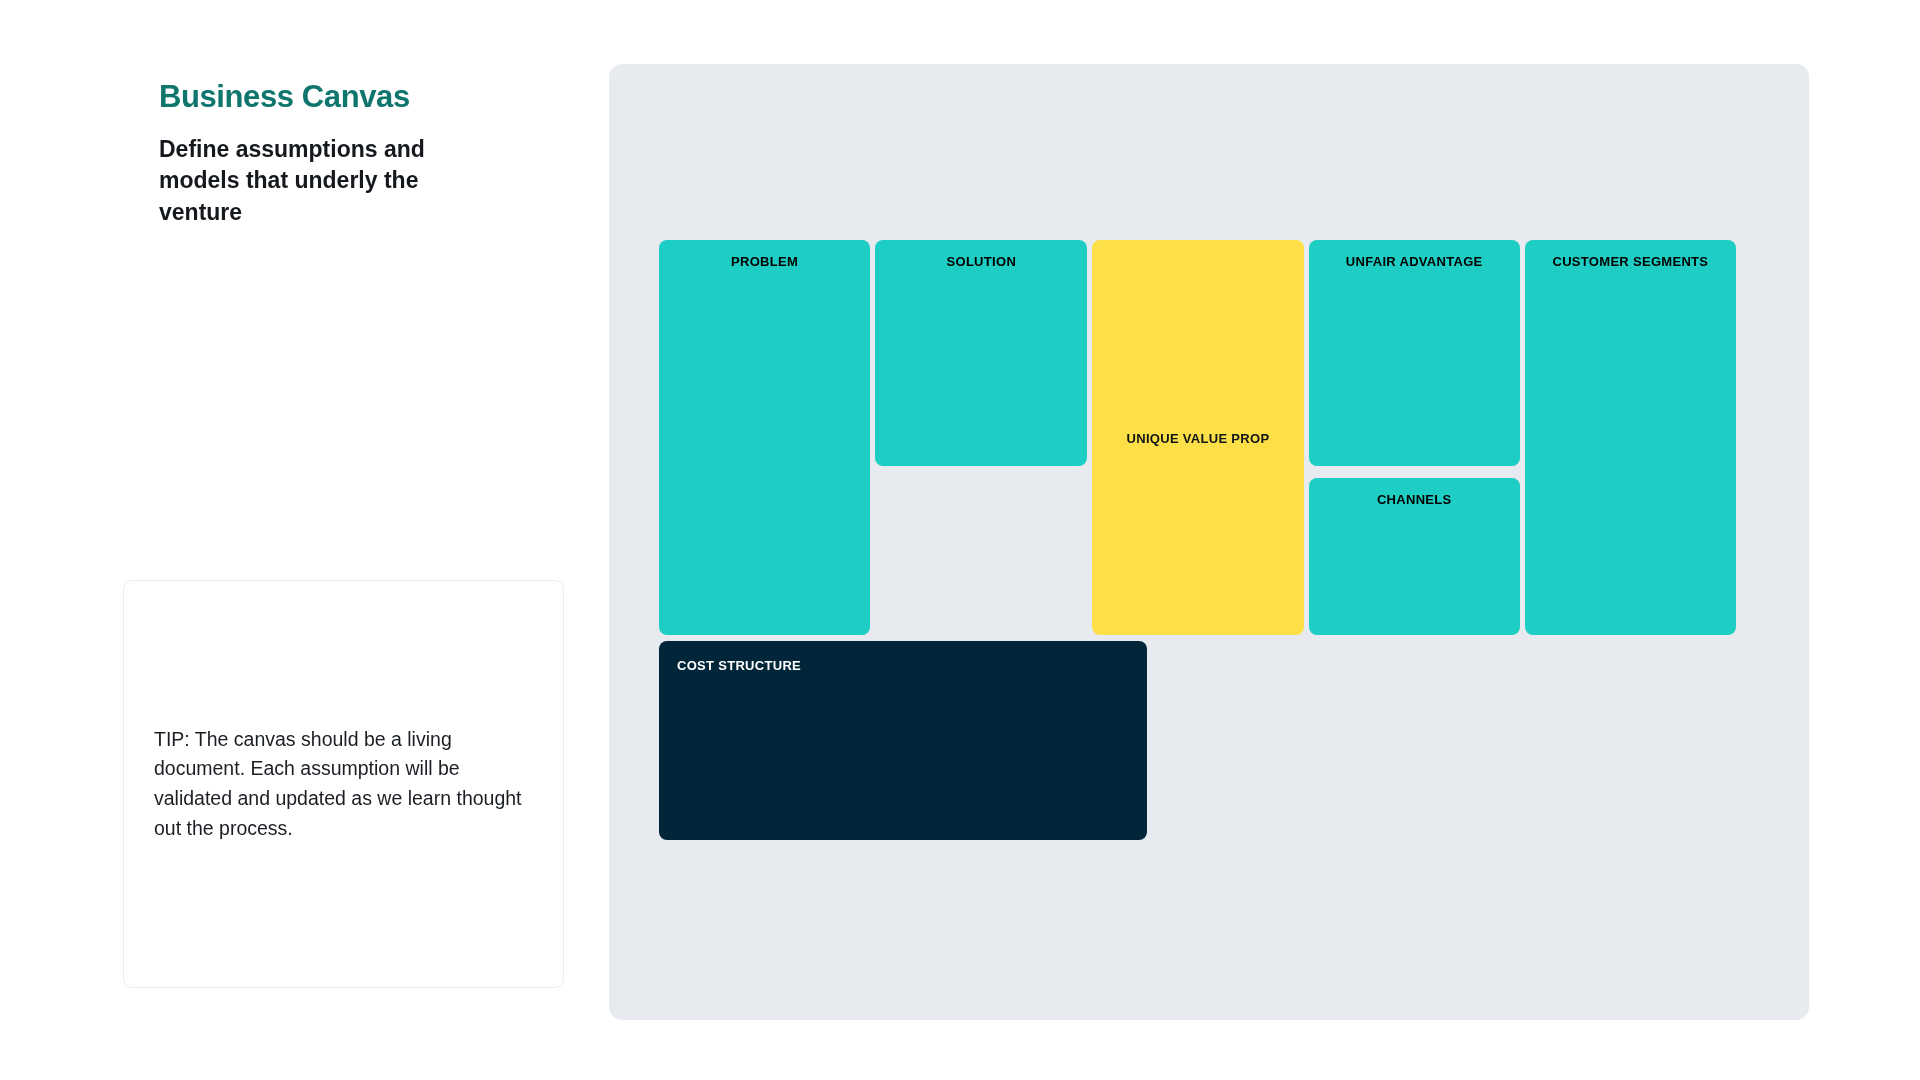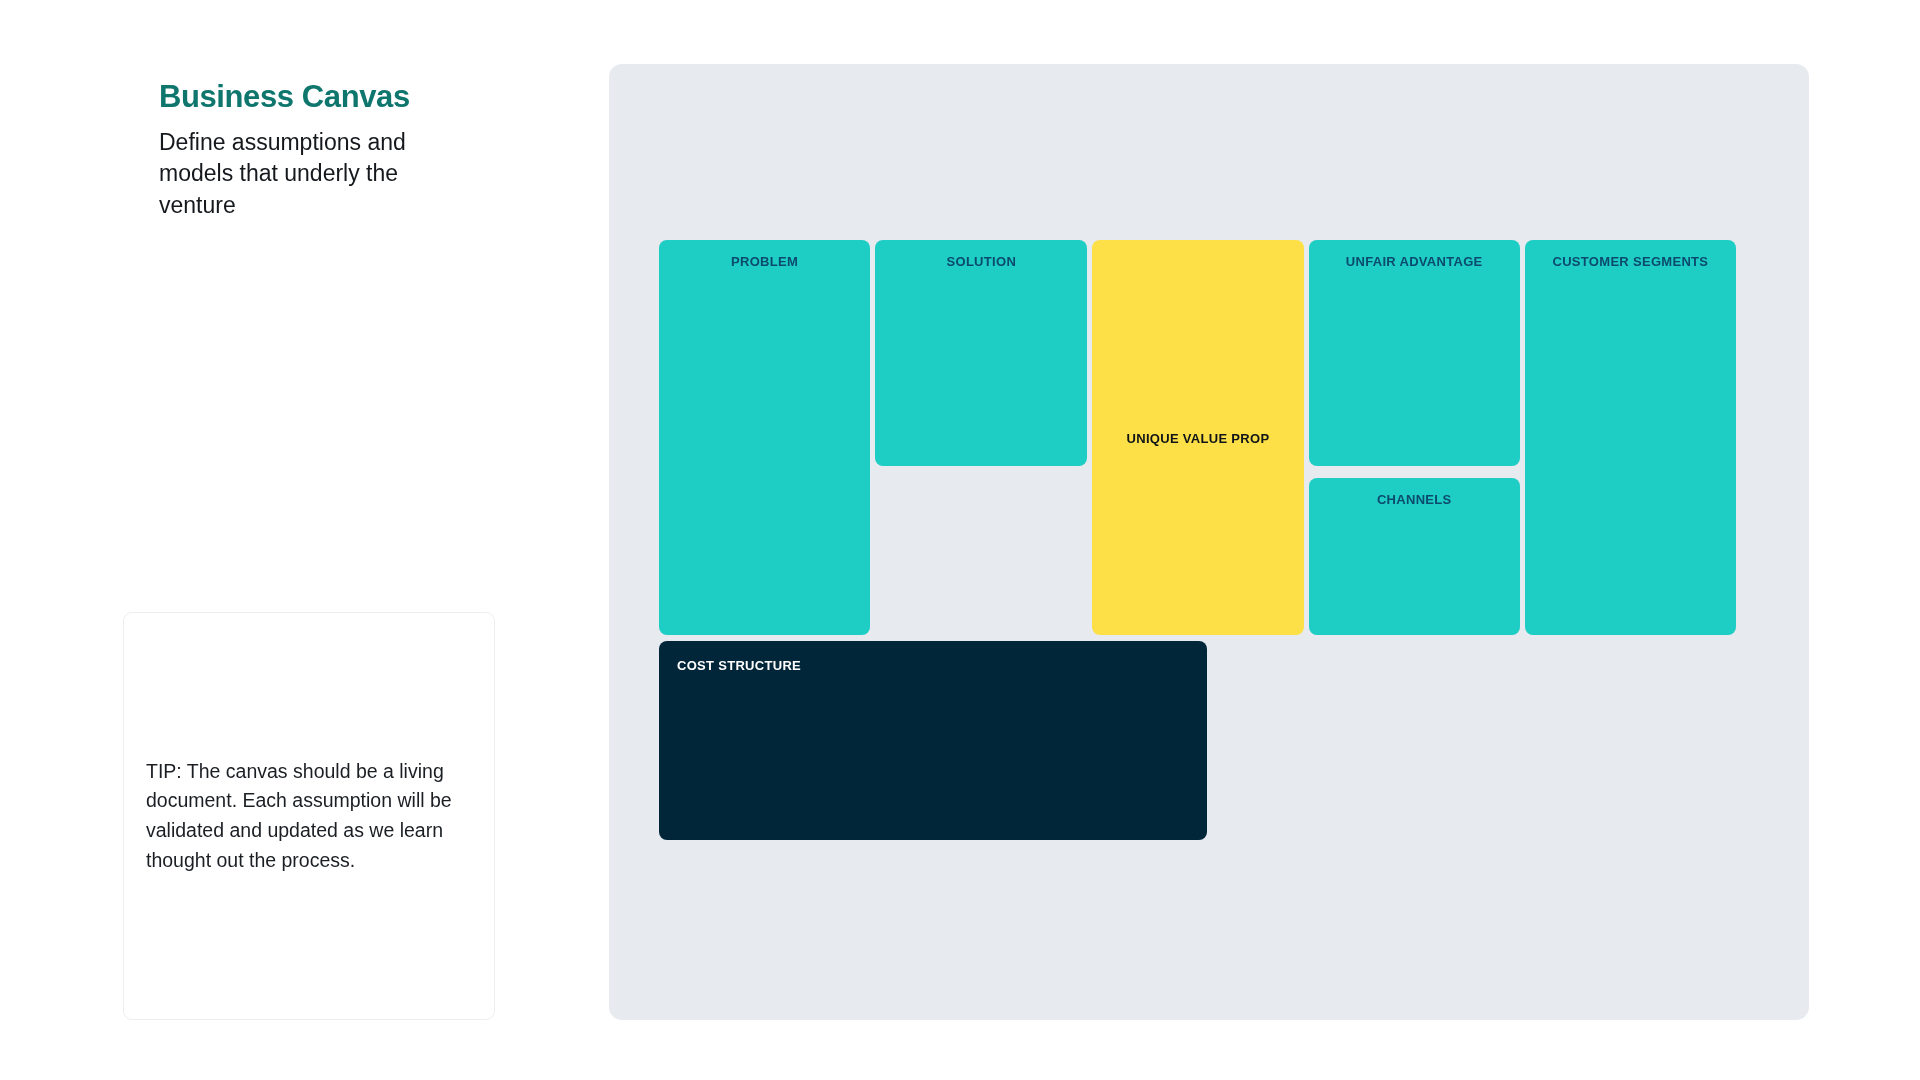--- a/index.html
+++ b/index.html
@@ -29,39 +29,40 @@
 
   .page-title {
     font-size: 31px;
     font-weight: bold;
     color: #0f766e;
     letter-spacing: -0.4px;
     line-height: 1.2;
   }
 
   .page-subtitle {
-    margin-top: 12px;
+    margin-top: 19px;
     font-size: 23px;
-    font-weight: 400;
+    font-weight: 700;
     color: #15191d;
     line-height: 1.36;
     width: 320px;
   }
 
   .tip-card {
     position: absolute;
     left: 123px;
-    top: 612px;
-    width: 372px;
+    top: 580px;
+    width: 441px;
     height: 408px;
     background: #ffffff;
     border: 1px solid #eceef2;
     border-radius: 9px;
     display: flex;
     align-items: center;
+    padding-left: 8px;
   }
 
   .tip-text {
     padding: 0 22px;
     font-size: 19.5px;
     line-height: 1.52;
     color: #1b1f24;
   }
 
   
@@ -125,21 +126,21 @@
 
   
   .label-center-top {
     position: absolute;
     top: 14px;
     left: 0;
     right: 0;
     text-align: center;
     font-size: 13px;
     font-weight: bold;
-    color: #0c4a6e;
+    color: #000000;
     letter-spacing: 0.3px;
     text-transform: uppercase;
   }
 
   .label-center-middle {
     position: absolute;
     top: 50%;
     left: 0;
     right: 0;
     transform: translateY(-50%);
@@ -155,21 +156,21 @@
     position: absolute;
     top: 17px;
     left: 18px;
     font-size: 13px;
     font-weight: bold;
     color: #ffffff;
     letter-spacing: 0.3px;
     text-transform: uppercase;
   }
 
-  .bottom-cost    { width: 548px; }
+  .bottom-cost    { width: 488px; }
   .bottom-revenue { flex: 1 1 auto; }
 </style>
 </head>
 <body>
 
 <div class="page">
 
   <div class="left-pane">
     <div class="page-title">Business Canvas</div>
     <div class="page-subtitle">Define assumptions and models that underly the venture</div>

